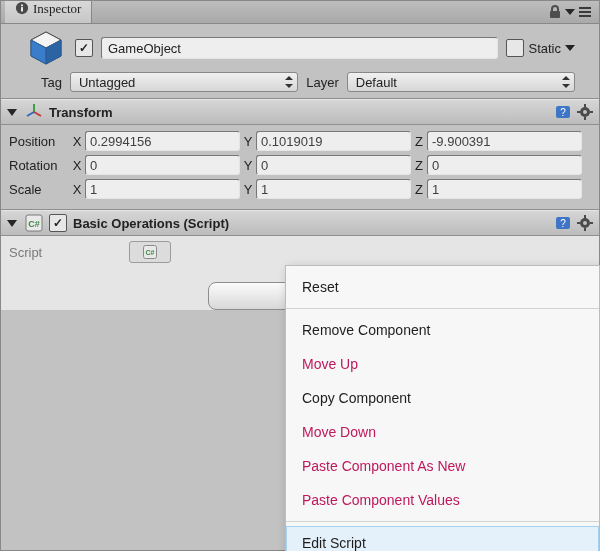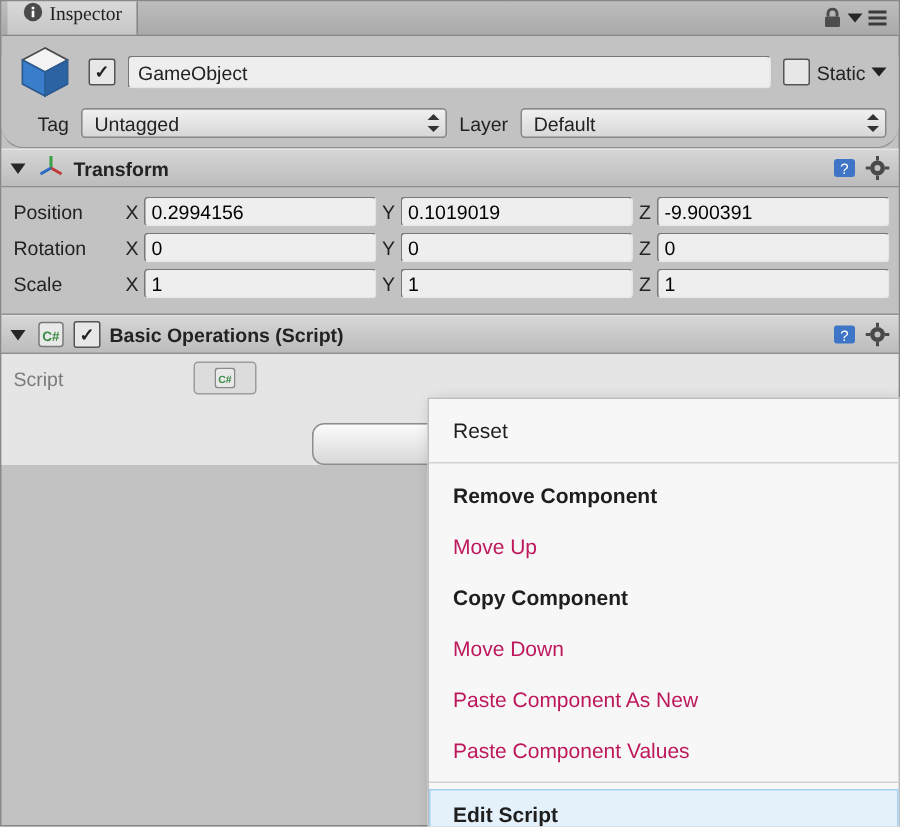--- a/index.html
+++ b/index.html
@@ -55,27 +55,26 @@
     display: inline-block;
   }
   .mini-menu-lines {
     width: 12px; height: 10px;
     display: flex; flex-direction: column; justify-content: space-between;
   }
   .mini-menu-lines span { height: 2px; background:#3a3a3a; }
 
   
   .header {
-    padding: 6px 8px;
+    padding: 6px 24px;
     display: flex;
     flex-direction: column;
     gap: 6px;
     border-bottom: 1px solid #8f8f8f;
     background: #c2c2c2;
-    border-radius: 15px;
   }
   .name-row { display:flex; align-items:center; gap:8px; }
   .cube-slot { width:42px; display:flex; justify-content:center; }
   .cube-icon svg { width: 36px; height: 36px; display:block; }
   .chk {
     width: 16px; height:16px;
     background:#e7e7e7;
     border:1px solid #555;
     border-radius:2px;
     display:flex; align-items:center; justify-content:center;
@@ -147,36 +146,36 @@
     margin-right:2px;
   }
   .comp-icon { width:18px; height:18px; display:flex; align-items:center; justify-content:center; }
   .transform-icon svg, .script-icon svg { width:18px; height:18px; display:block; }
   .comp-title { font-weight:bold; }
   .spacer { flex: 1 1 auto; }
   .help-icon  svg { width:16px; height:16px; display:block; }
   .gear-icon  svg { width:16px; height:16px; display:block; }
 
   
-  .transform-body { padding: 4px 0 8px 0; background:#c2c2c2; border-bottom:1px solid #8f8f8f;}
+  .transform-body { padding: 4px 11px 8px 0; background:#c2c2c2; border-bottom:1px solid #8f8f8f;}
   .prop-row { display:flex; align-items:center; height:24px; }
   .prop-label { width: 120px; padding-left:8px; font-size:13px; }
   .xyz-group { flex:1 1 auto; display:flex; gap:0; padding-right:6px; }
   .xyz-cell { flex:1 1 0; display:flex; align-items:center; }
   .axis-letter { width:16px; text-align:center; font-size:13px; color:#222; }
   .num-input {
     flex:1 1 auto;
     height: 20px;
     background:#eeeeee;
     border-top:1px solid #777; border-left:1px solid #777;
     border-right:1px solid #e5e5e5; border-bottom:1px solid #e5e5e5;
     border-radius:3px;
     padding: 0 4px;
     font: inherit;
-    color:#000000;
+    color:#404040;
     box-sizing:border-box;
     min-width:0;
   }
 
   
   .script-body { background:#e5e5e5; padding:4px 12px 0 0; }
   .script-row { display:flex; align-items:center; height:24px; }
   .script-label { width:120px; padding-left:8px; color:#7a7a7a; }
   .script-field {
     height:20px;
@@ -216,21 +215,21 @@
     box-sizing:border-box;
   }
   .context-menu .menu-item {
     height: 34px;
     display:flex; align-items:center;
     padding: 0 16px;
     color:#1e1e1e;
     white-space:nowrap;
   }
   .context-menu .menu-item.disabled { color:#be185d; }
-  .context-menu .menu-item.bold { font-weight:bold; }
+  .context-menu .menu-item.bold { font-weight:normal; }
   .context-menu .menu-item.hover {
     background:#e4f1fb;
     outline:1px solid #a6d2f2;
     outline-offset:-1px;
   }
   .context-menu .sep {
     height:1px; background:#d2d2d2;
     margin:4px 0;
   }
 

